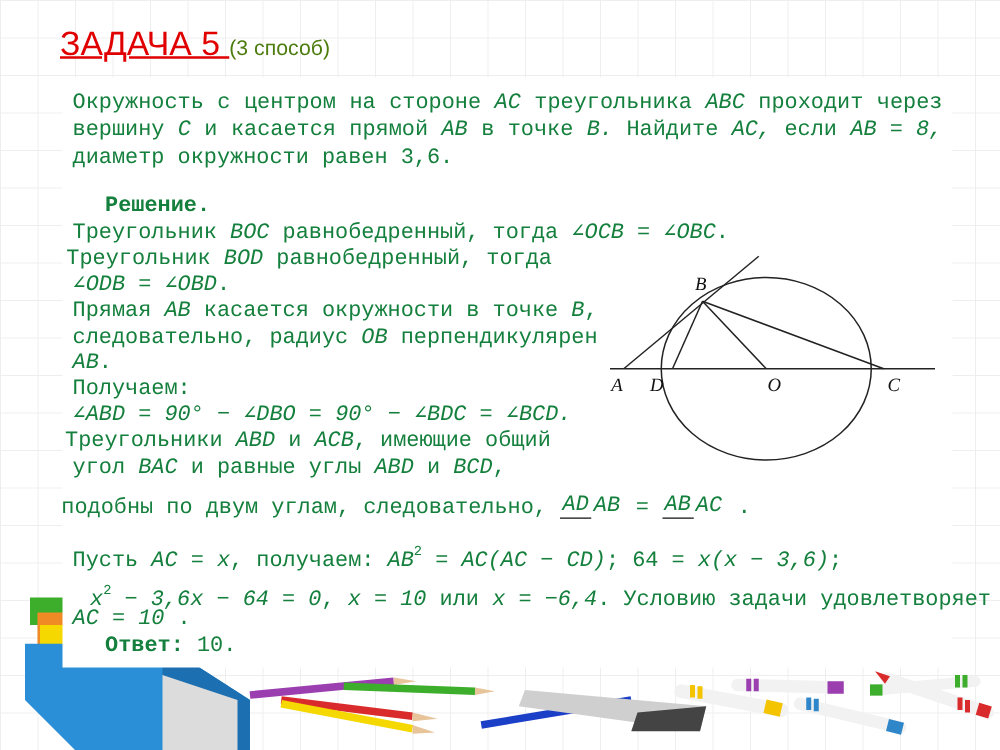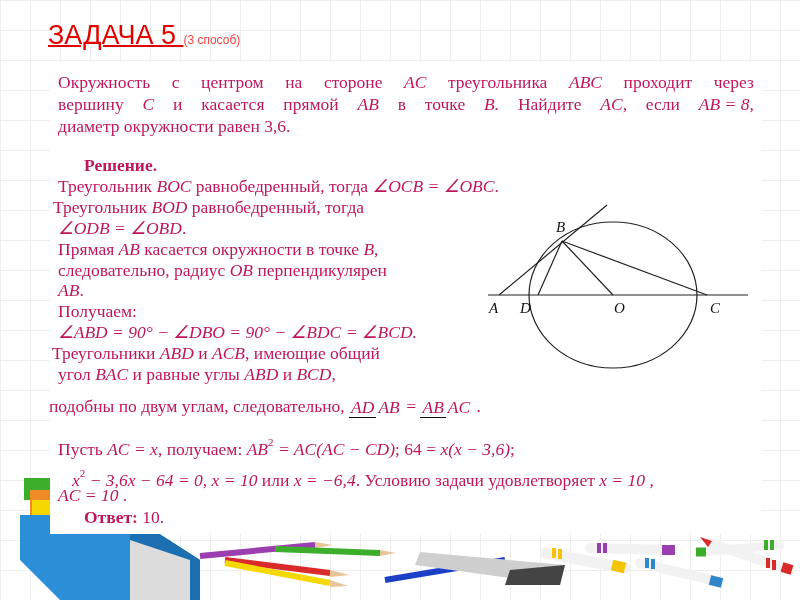--- a/index.html
+++ b/index.html
@@ -11,27 +11,27 @@
       linear-gradient(to bottom, #eeeeee 1px, transparent 1px);
     background-size: 30px 30px;
     font-family: "Liberation Serif", serif;
   }
   .title {
     position: absolute; left: 48px; top: 20px;
     font-family: "Liberation Sans", sans-serif;
     font-size: 27px; color: #e00000; white-space: nowrap;
   }
   .title .main { text-decoration: underline; text-decoration-thickness: 2px; }
-  .title .sub { color: #ef4444; font-size: 12px; }
+  .title .sub { color: #4d7c0f; font-size: 17px; }
   .sheet {
     position: absolute; left: 50px; top: 62px; width: 712px; height: 472px;
     background: #ffffff;
   }
   .txt {
-    position: absolute; font-size: 17.5px; color: #be185d; white-space: nowrap; line-height: 20px;
+    position: absolute; font-size: 17.5px; color: #15803d; white-space: nowrap; line-height: 20px; font-family: Liberation Mono, monospace;
   }
   .txt i { font-style: italic; }
   .bold { font-weight: bold; margin-left: 26px; }
   .justify { display: flex; justify-content: space-between; width: 696px; }
   .frac { display: inline-flex; flex-direction: row; align-items: center; vertical-align: middle; font-style: italic; line-height: 19px; }
   .frac .num { border-bottom: 1.2px solid #111; padding: 0 2px; }
   .frac .den { padding: 0 2px; }
   sup { font-size: 11px; vertical-align: 9px; }
   svg { position: absolute; left: 0; top: 0; }
 </style>

